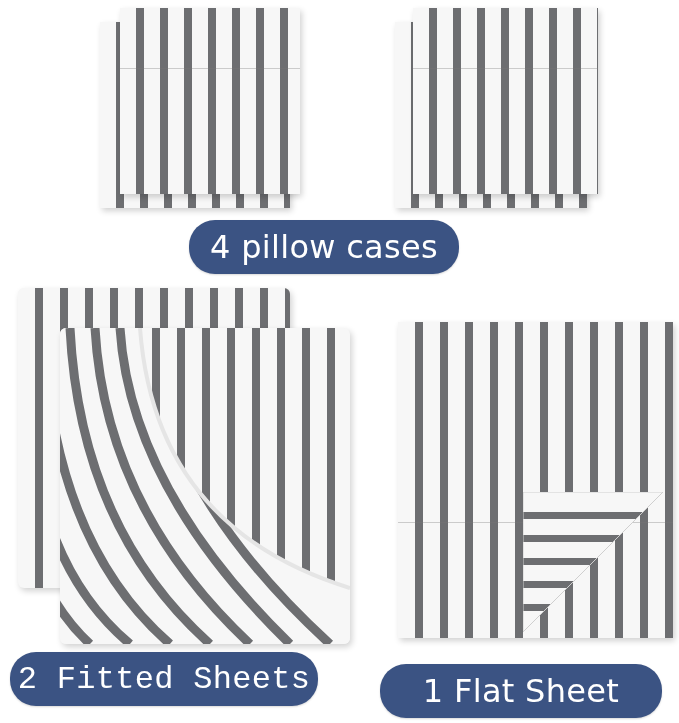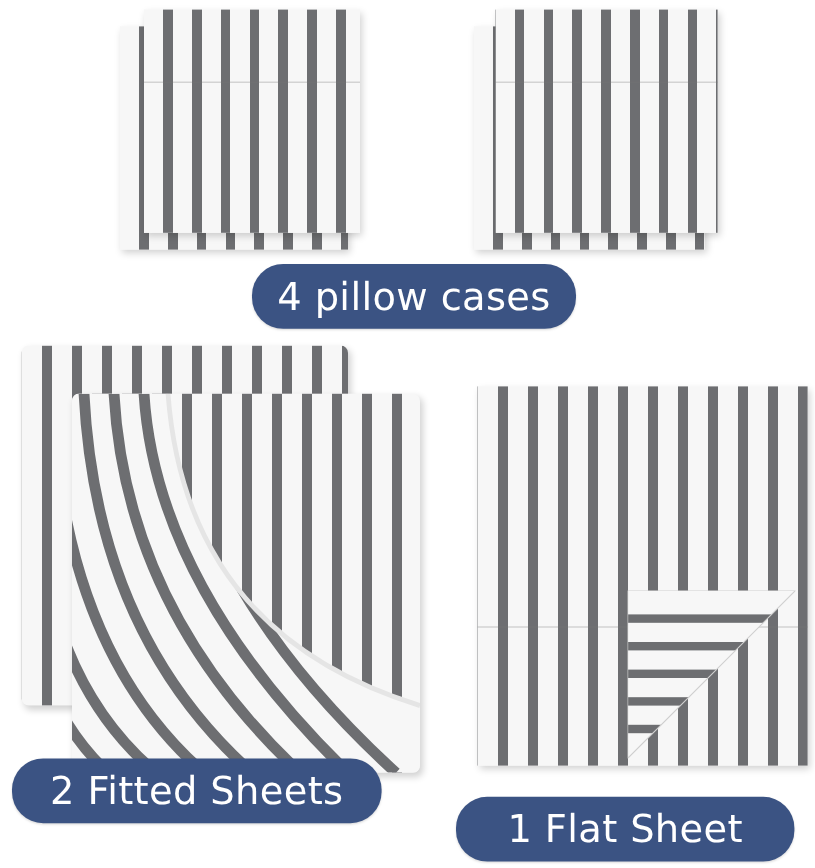--- a/index.html
+++ b/index.html
@@ -36,21 +36,21 @@
   </div>
 </div>
 
 <div class="abs" style="left:395px;top:8px;width:205px;height:200px;">
   <div class="abs stripes-v shadow" style="left:0;top:14px;width:192px;height:186px;"></div>
   <div class="abs stripes-v shadow" style="left:18px;top:0;width:185px;height:186px;">
     <div class="hem" style="top:60px;"></div>
   </div>
 </div>
 
-<div class="label-pill" style="left:210px;top:220px;width:270px;height:54px;">
+<div class="label-pill" style="left:189px;top:220px;width:270px;height:54px;">
   <span>4 pillow cases</span>
 </div>
 
 <div class="abs" style="left:18px;top:288px;width:332px;height:356px;">
   <div class="abs stripes-v2 shadow" style="left:0;top:0;width:272px;height:300px;border-radius:6px;"></div>
   <div class="abs stripes-v2 shadow" style="left:42px;top:40px;width:290px;height:316px;border-radius:6px;overflow:hidden;">
     <svg width="290" height="316" viewBox="0 0 290 316" style="position:absolute;left:0;top:0;">
       <defs>
         <clipPath id="corner">
           <path d="M0 0 L80 0 Q95 200 290 260 L290 316 L0 316 Z"></path>
@@ -88,19 +88,19 @@
         <rect x="0" y="43" width="140" height="7"></rect>
         <rect x="0" y="66" width="140" height="7"></rect>
         <rect x="0" y="89" width="140" height="7"></rect>
         <rect x="0" y="112" width="140" height="7"></rect>
       </g>
     </g>
     <path d="M0 0 L140 0 L0 140 Z" fill="none" stroke="#cfcfcf" stroke-width="1"></path>
   </svg>
 </div>
 
-<div class="label-pill" style="left:10px;top:632px;width:308px;height:54px;">
+<div class="label-pill" style="left:10px;top:652px;width:308px;height:54px;font-family:Liberation Mono, monospace;">
   <span>2 Fitted Sheets</span>
 </div>
 
 <div class="label-pill" style="left:380px;top:664px;width:282px;height:54px;text-align:center;">
   <span>1 Flat Sheet</span>
 </div>
 
 </body></html>

